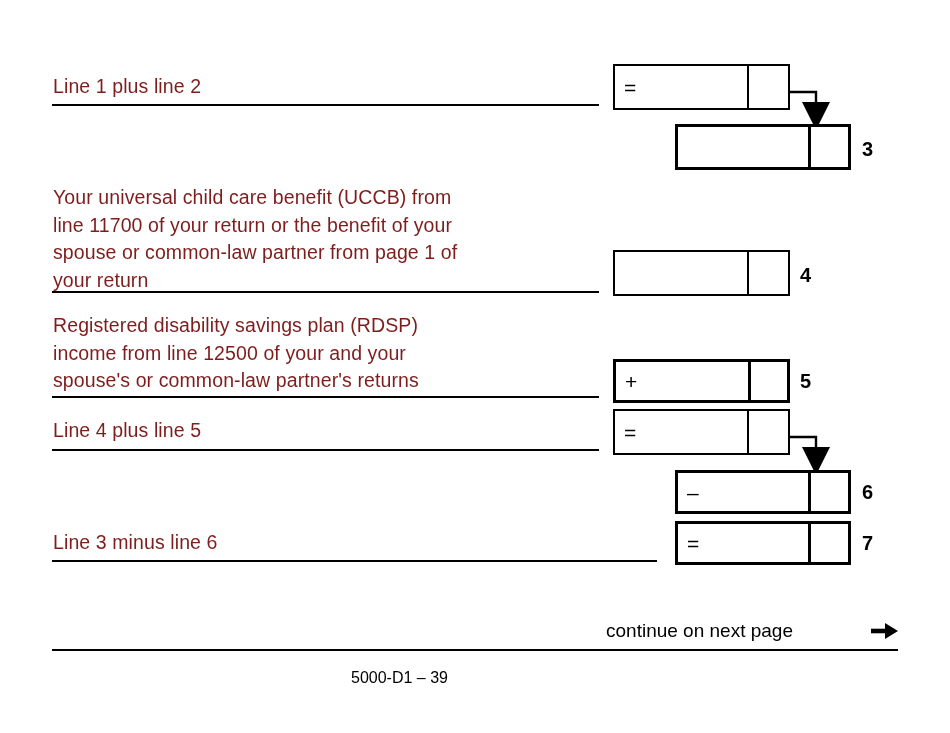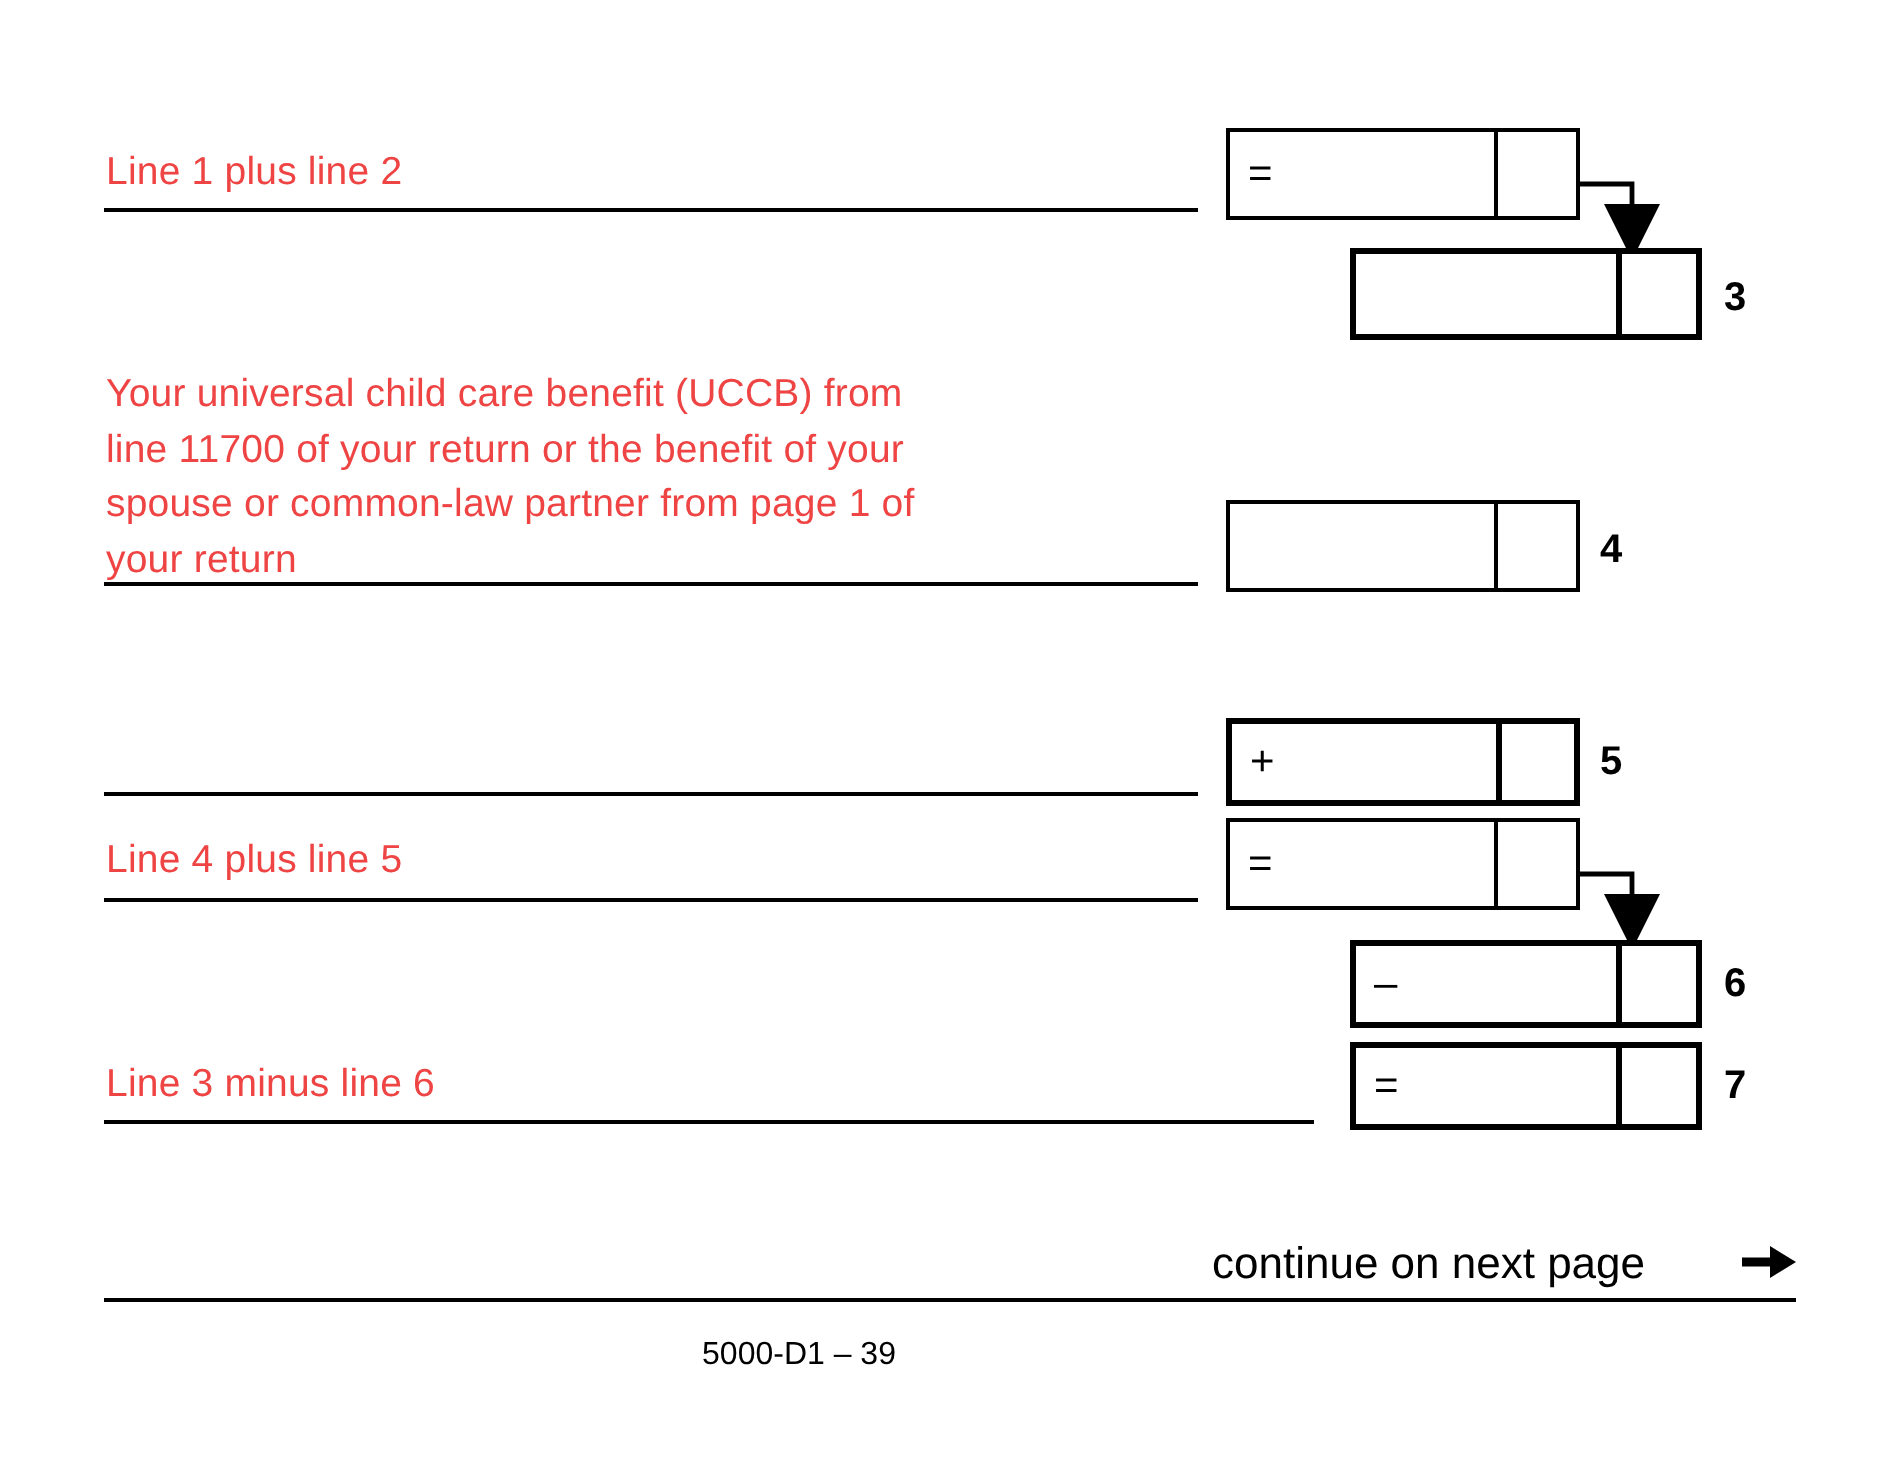--- a/index.html
+++ b/index.html
@@ -20,21 +20,21 @@
   }
 
   
   .abs { position: absolute; }
 
   
   .label {
     position: absolute;
     font-size: 19.5px;
     line-height: 27.5px;
-    color: #ef4444;
+    color: #7f1d1d;
     white-space: pre;
     letter-spacing: 0.1px;
   }
 
   
   .rule {
     position: absolute;
     height: 0;
     border-top: 2.2px solid #000;
   }
@@ -88,21 +88,21 @@
     line-height: 1;
     color: #000;
   }
 
   
   .connector { position: absolute; }
 
   
   .footer-text {
     position: absolute;
-    font-size: 22px;
+    font-size: 19px;
     line-height: 1;
     color: #000;
     white-space: pre;
   }
   .footer-rule {
     position: absolute;
     height: 0;
     border-top: 2.6px solid #000;
   }
   .page-id {
@@ -144,20 +144,23 @@
 spouse or common-law partner from page 1 of
 your return</div>
   <div class="rule" style="left:52px; top:291px; width:547px;"></div>
 
   <div class="amt" style="left:613px; top:250px; width:177px; height:46px;">
     <span class="divider" style="left:132px;"></span>
     <span class="val" style="left:6px; width:122px;"></span>
   </div>
   <div class="linenum" style="left:800px; top:265px;">4</div>
 
+  <div class="label" style="left:53px; top:312px;">Registered disability savings plan (RDSP)
+income from line 12500 of your and your
+spouse's or common-law partner's returns</div>
   <div class="rule" style="left:52px; top:396px; width:547px;"></div>
 
   <div class="amt thick" style="left:613px; top:359px; width:177px; height:44px;">
     <span class="op">+</span>
     <span class="divider" style="left:132px;"></span>
     <span class="val" style="left:24px; width:104px;"></span>
   </div>
   <div class="linenum" style="left:800px; top:371px;">5</div>
 
   <div class="label" style="left:53px; top:417px;text-align:center;">Line 4 plus line 5</div>

